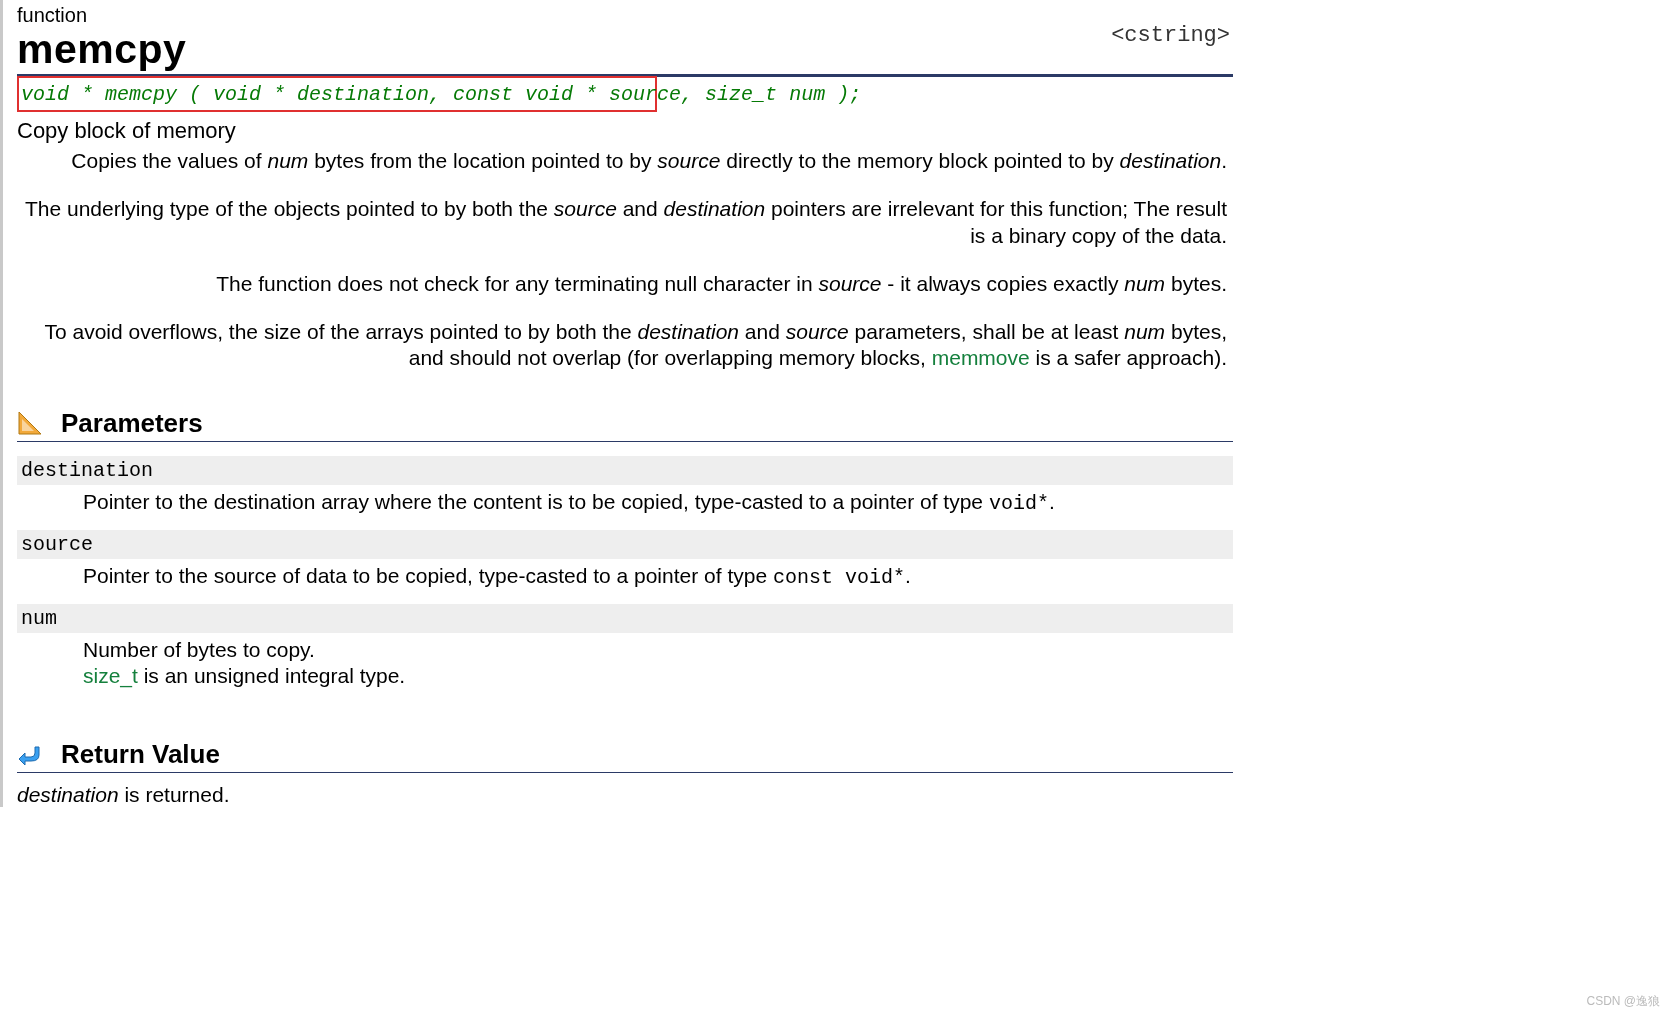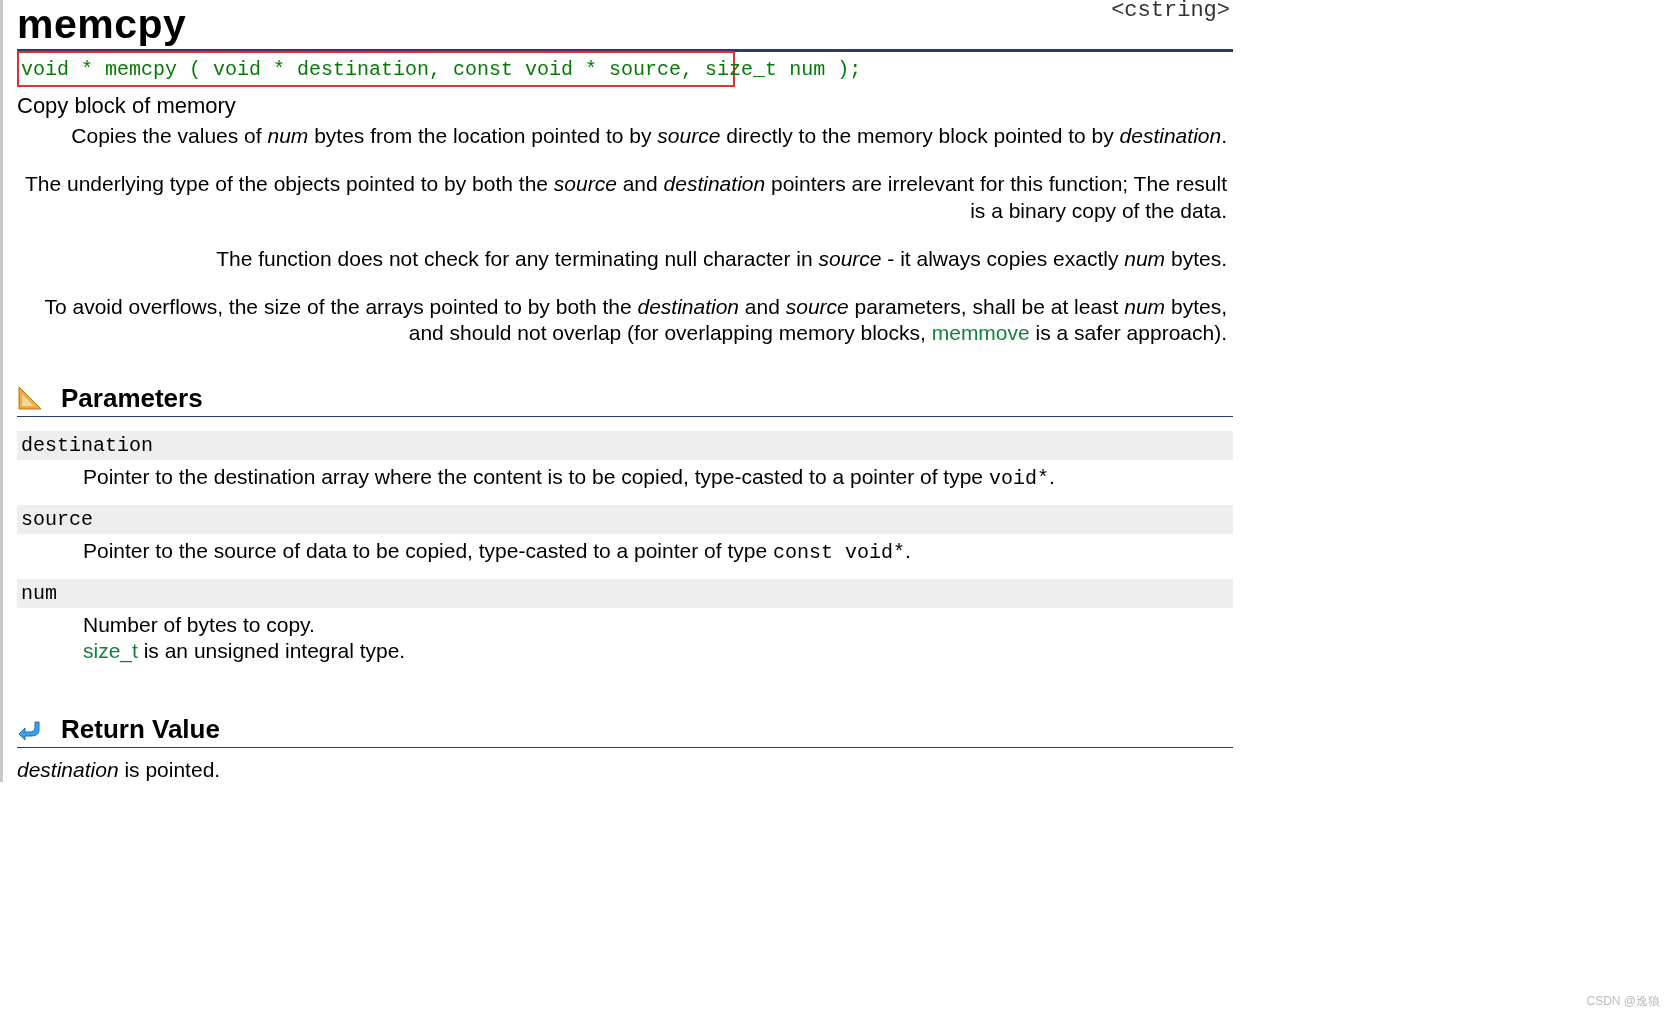--- a/index.html
+++ b/index.html
@@ -46,24 +46,25 @@
     text-align: center;
   }
   .hr-dark {
     border: none;
     border-top: 3px solid #2b3a66;
     margin: 2px 0 0 0;
     width: 1216px;
   }
   .sig-wrap {
     border: 2px solid #e03030;
-    width: 718px;
+    width: 640px;
     padding: 4px 2px 4px 2px;
     margin-top: -1px;
     box-sizing: border-box;
+    font-style: italic;
   }
   .sig {
     font-family: "Courier New", monospace;
     font-size: 20px;
     color: #067a06;
     white-space: pre;
   }
   .subtitle {
     font-size: 22px;
     font-weight: 400;
@@ -133,20 +134,21 @@
     font-size: 12px;
     color: #bbb;
     font-family: Arial, sans-serif;
   }
 </style>
 </head>
 <body>
 
 <div class="page">
 
+  <div class="kind">function</div>
 
   <div class="title-row">
     <h1 class="title">memcpy</h1>
     <span class="hdr-link">&lt;cstring&gt;</span>
   </div>
 
   <hr class="hr-dark">
 
   <div class="sig-wrap">
     <span class="sig">void * memcpy ( void * destination, const void * source, size_t num );</span>
@@ -206,19 +208,19 @@
   <div class="section" style="margin-top:50px">
     <div class="section-head">
       <span class="ret-icon">
         <svg width="26" height="24" viewBox="0 0 26 24">
           <path d="M22 4 L22 12 Q22 18 14 18 L8 18 L8 22 L2 16 L8 10 L8 14 L14 14 Q18 14 18 10 L18 4 Z" fill="#3aa0f0" stroke="#1c6bb0" stroke-width="1"></path>
         </svg>
       </span>
       <h2>Return Value</h2>
     </div>
     <div class="retval">
-      <em>destination</em><span> is pointed.</span>
+      <em>destination</em><span> is returned.</span>
     </div>
   </div>
 
 </div>
 
 <div class="watermark">CSDN @逸狼</div>
 
 </body></html>

